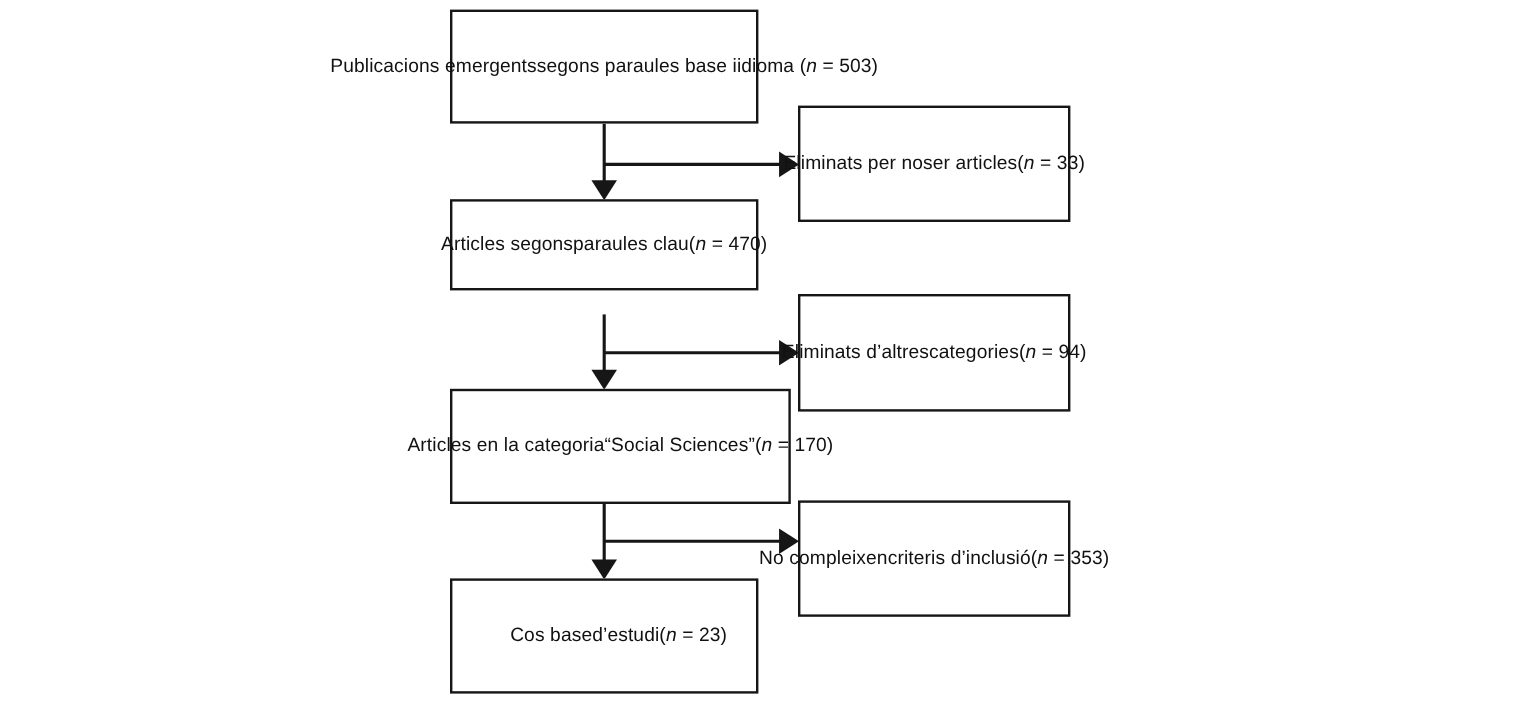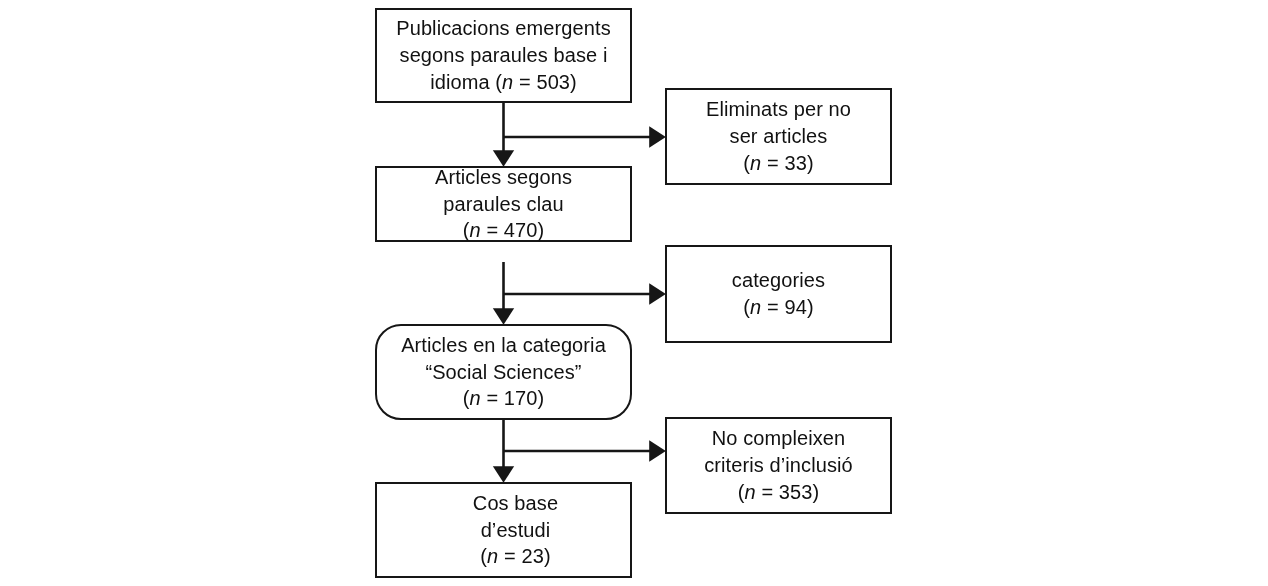--- a/index.html
+++ b/index.html
@@ -18,26 +18,26 @@
     height: 586px;
     background: #ffffff;
     overflow: hidden;
   }
   .node-box {
     position: absolute;
     box-sizing: border-box;
     border: 2px solid #161616;
     background: #ffffff;
     display: flex;
-    flex-direction: column;
+    flex-direction: row;
     align-items: center;
     justify-content: center;
     text-align: center;
     line-height: 1.34;
-    font-size: 20px;
+    font-size: 16px;
     color: #111111;
     letter-spacing: 0.1px;
   }
   .node-line {
     display: block;
     white-space: nowrap;
   }
   .node-line i {
     font-style: italic;
   }
@@ -86,39 +86,40 @@
     <span class="node-line">segons paraules base i</span>
     <span class="node-line"><span>idioma (</span><i>n</i><span> = 503)</span></span>
   </div>
 
   <div class="node-box" style="left:375px; top:166px; width:257px; height:76px;">
     <span class="node-line">Articles segons</span>
     <span class="node-line">paraules clau</span>
     <span class="node-line"><span>(</span><i>n</i><span> = 470)</span></span>
   </div>
 
-  <div class="node-box" style="left:375px; top:324px; width:257px; height:96px;border-radius:26px;">
+  <div class="node-box" style="left:375px; top:324px; width:284px; height:96px;">
     <span class="node-line">Articles en la categoria</span>
     <span class="node-line">“Social Sciences”</span>
     <span class="node-line"><span>(</span><i>n</i><span> = 170)</span></span>
   </div>
 
   <div class="node-box" style="left:375px; top:482px; width:257px; height:96px;padding-left:24px;">
     <span class="node-line">Cos base</span>
     <span class="node-line">d’estudi</span>
     <span class="node-line"><span>(</span><i>n</i><span> = 23)</span></span>
   </div>
 
   <div class="node-box" style="left:665px; top:88px; width:227px; height:97px;">
     <span class="node-line">Eliminats per no</span>
     <span class="node-line">ser articles</span>
     <span class="node-line"><span>(</span><i>n</i><span> = 33)</span></span>
   </div>
 
   <div class="node-box" style="left:665px; top:245px; width:227px; height:98px;">
+    <span class="node-line">Eliminats d’altres</span>
     <span class="node-line">categories</span>
     <span class="node-line"><span>(</span><i>n</i><span> = 94)</span></span>
   </div>
 
   <div class="node-box" style="left:665px; top:417px; width:227px; height:97px;">
     <span class="node-line">No compleixen</span>
     <span class="node-line">criteris d’inclusió</span>
     <span class="node-line"><span>(</span><i>n</i><span> = 353)</span></span>
   </div>
 

